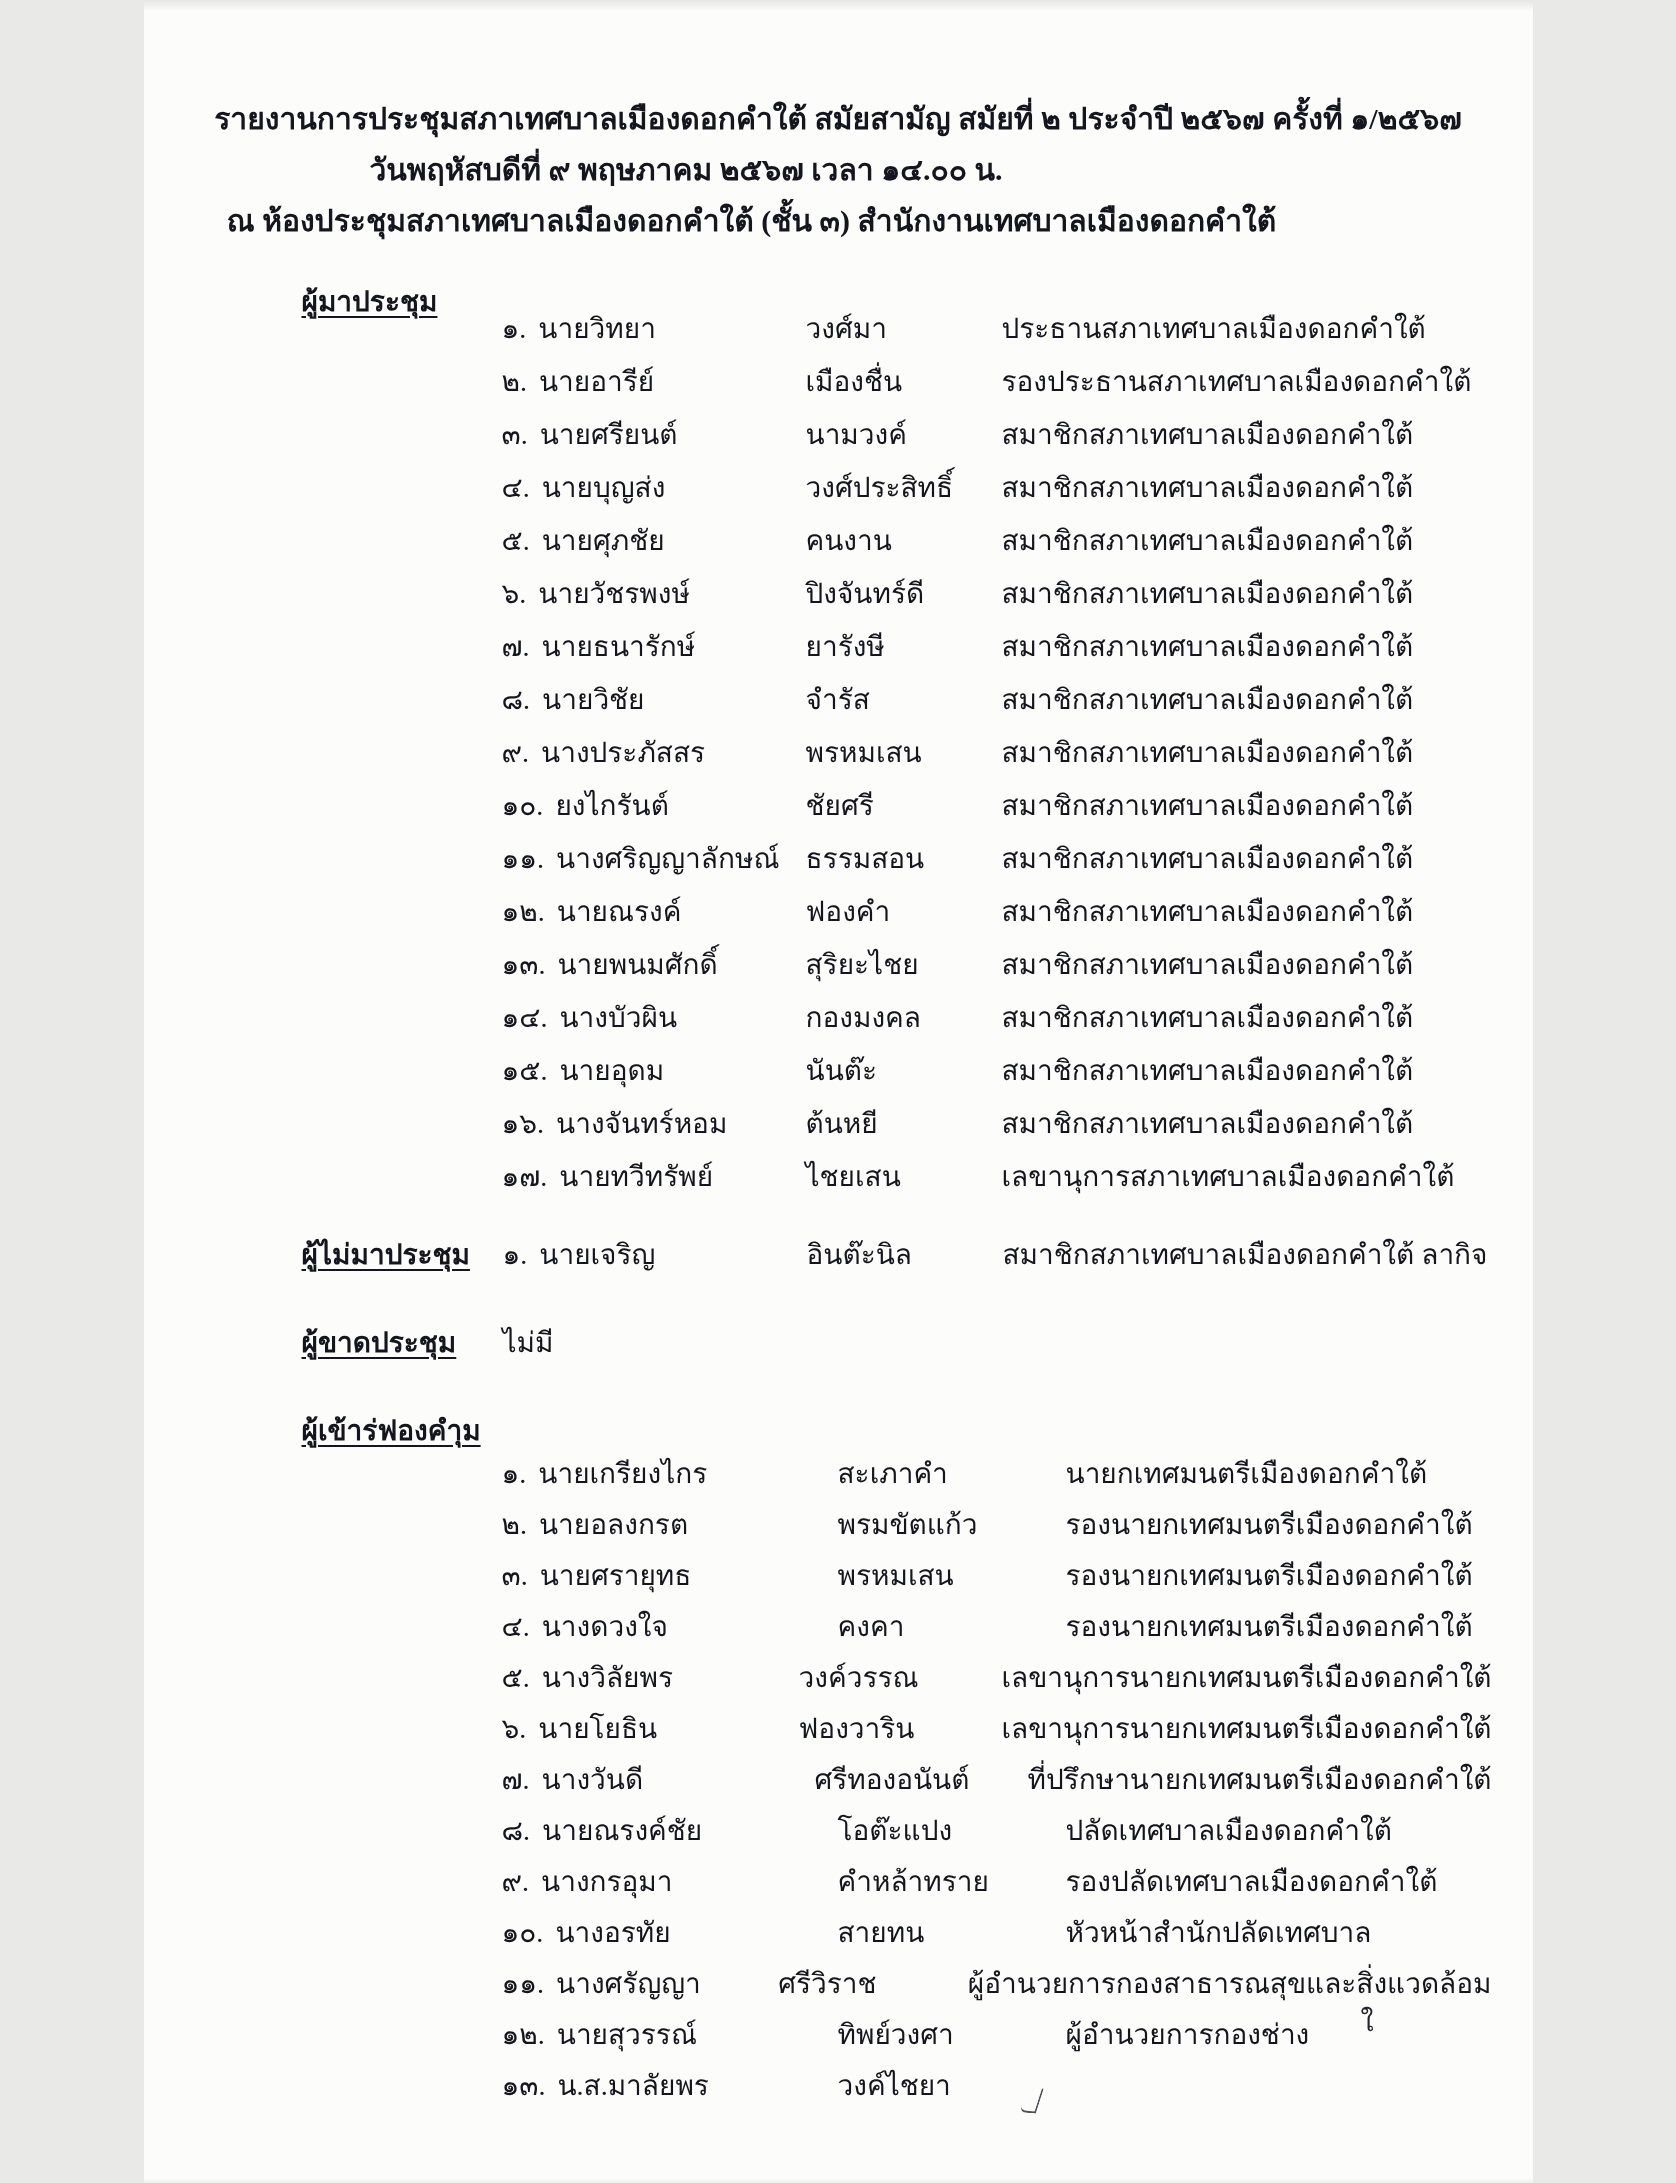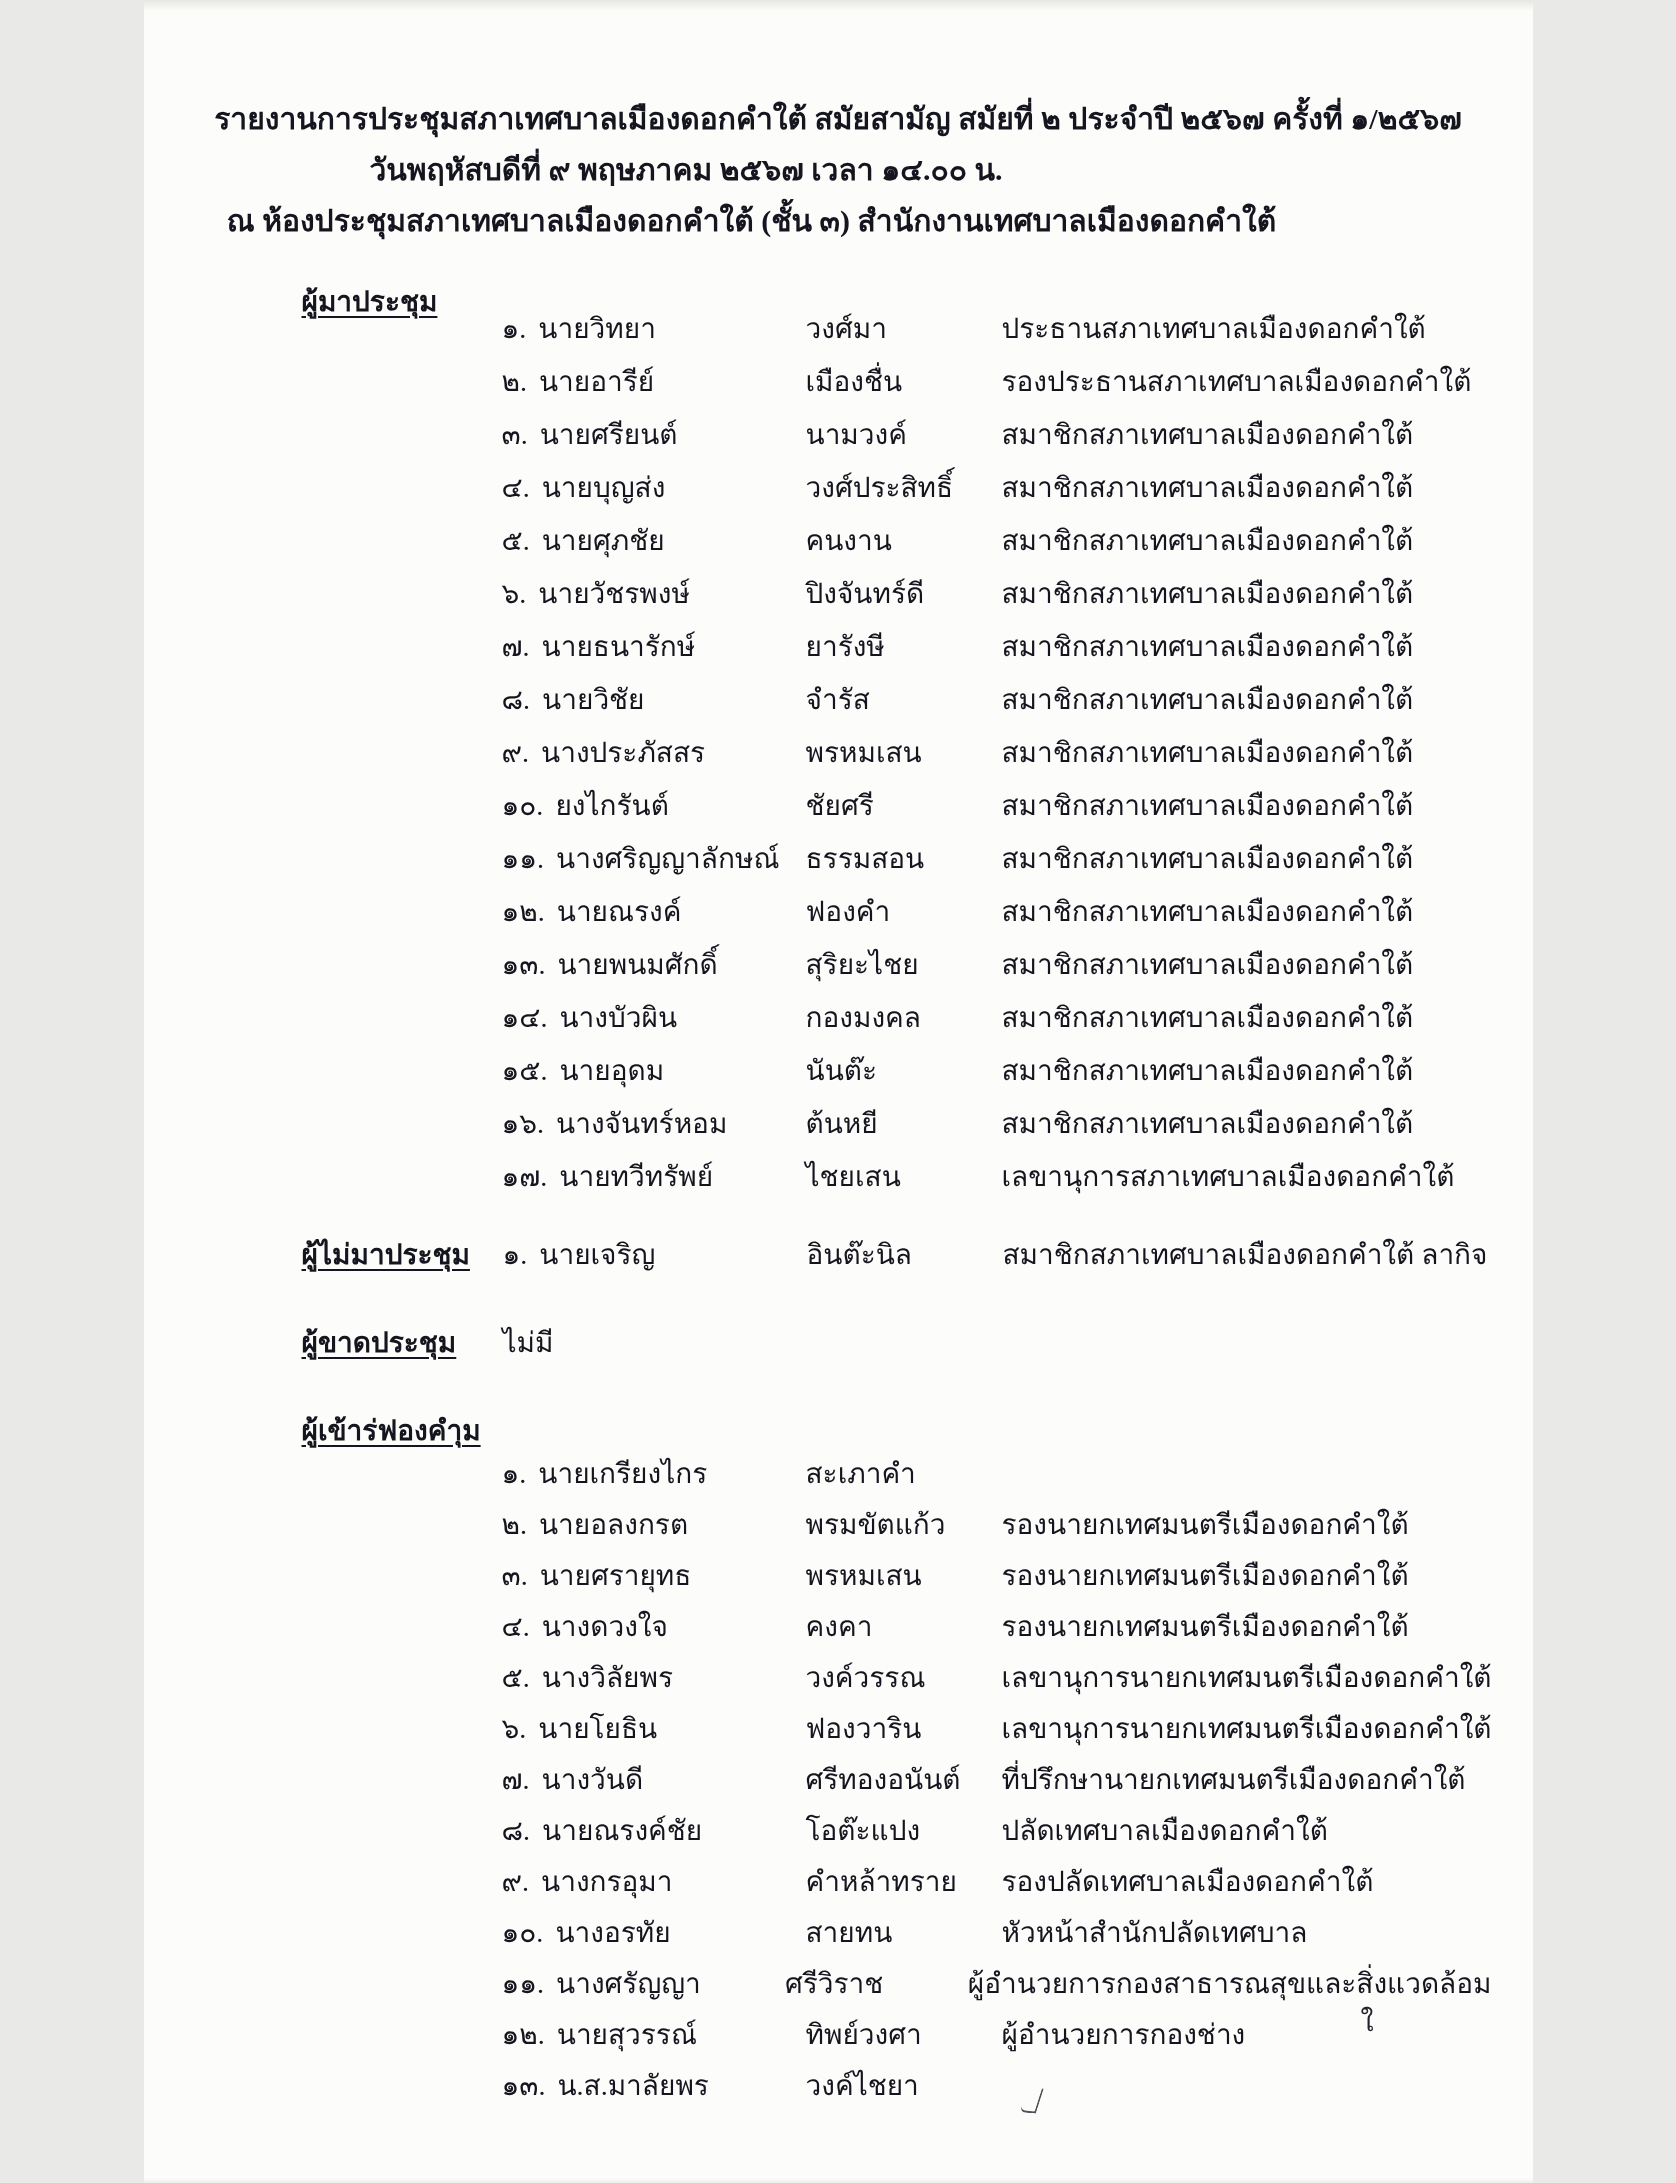--- a/index.html
+++ b/index.html
@@ -32,21 +32,21 @@
   .sec-heading {
     font-size: 28px; font-weight: 700; white-space: nowrap;
     text-decoration: underline;
     text-decoration-thickness: 2px;
     text-underline-offset: 5.4px;
   }
   .abs { position: absolute; }
 
   .list { position: absolute; left: 358px; right: 41px; }
   .person-row { display: flex; align-items: baseline; height: 53px; font-size: 28px; }
-  .list.tight .person-row { height: 51px; }
+  .list.tight .person-row { height: 51px; gap: 32px; }
   .person-row .c1 { width: 304px; white-space: nowrap; overflow: visible; }
   .person-row .c1 .no { display: inline-block; }
   .person-row .c1 .nm { display: inline-block; margin-left: 12px; }
   .person-row .c2 { width: 196px; white-space: nowrap; }
   .person-row .c3 { flex: 1; white-space: nowrap; }
 
   .inline-row { position: absolute; left: 158px; display: flex; align-items: baseline; font-size: 28px; height: 53px; }
   .inline-row .hcell { width: 201px; }
   .inline-row .c1 { width: 304px; white-space: nowrap; }
   .inline-row .c1 .nm { margin-left: 12px; }
@@ -198,20 +198,21 @@
     <span class="val">ไม่มี</span>
   </div>
 
   <div class="sec-heading abs" style="top:1408px; left:158px;">ผู้เข้าร่ฟองคำุม</div>
 
   <div class="list tight" style="top:1451px;">
 
       <div class="person-row">
         <span class="c1"><span class="no">๑.</span><span class="nm">นายเกรียงไกร</span></span>
         <span class="c2">สะเภาคำ</span>
+        <span class="c3">นายกเทศมนตรีเมืองดอกคำใต้</span>
       </div>
 
       <div class="person-row">
         <span class="c1"><span class="no">๒.</span><span class="nm">นายอลงกรต</span></span>
         <span class="c2">พรมขัตแก้ว</span>
         <span class="c3">รองนายกเทศมนตรีเมืองดอกคำใต้</span>
       </div>
 
       <div class="person-row">
         <span class="c1"><span class="no">๓.</span><span class="nm">นายศรายุทธ</span></span>

